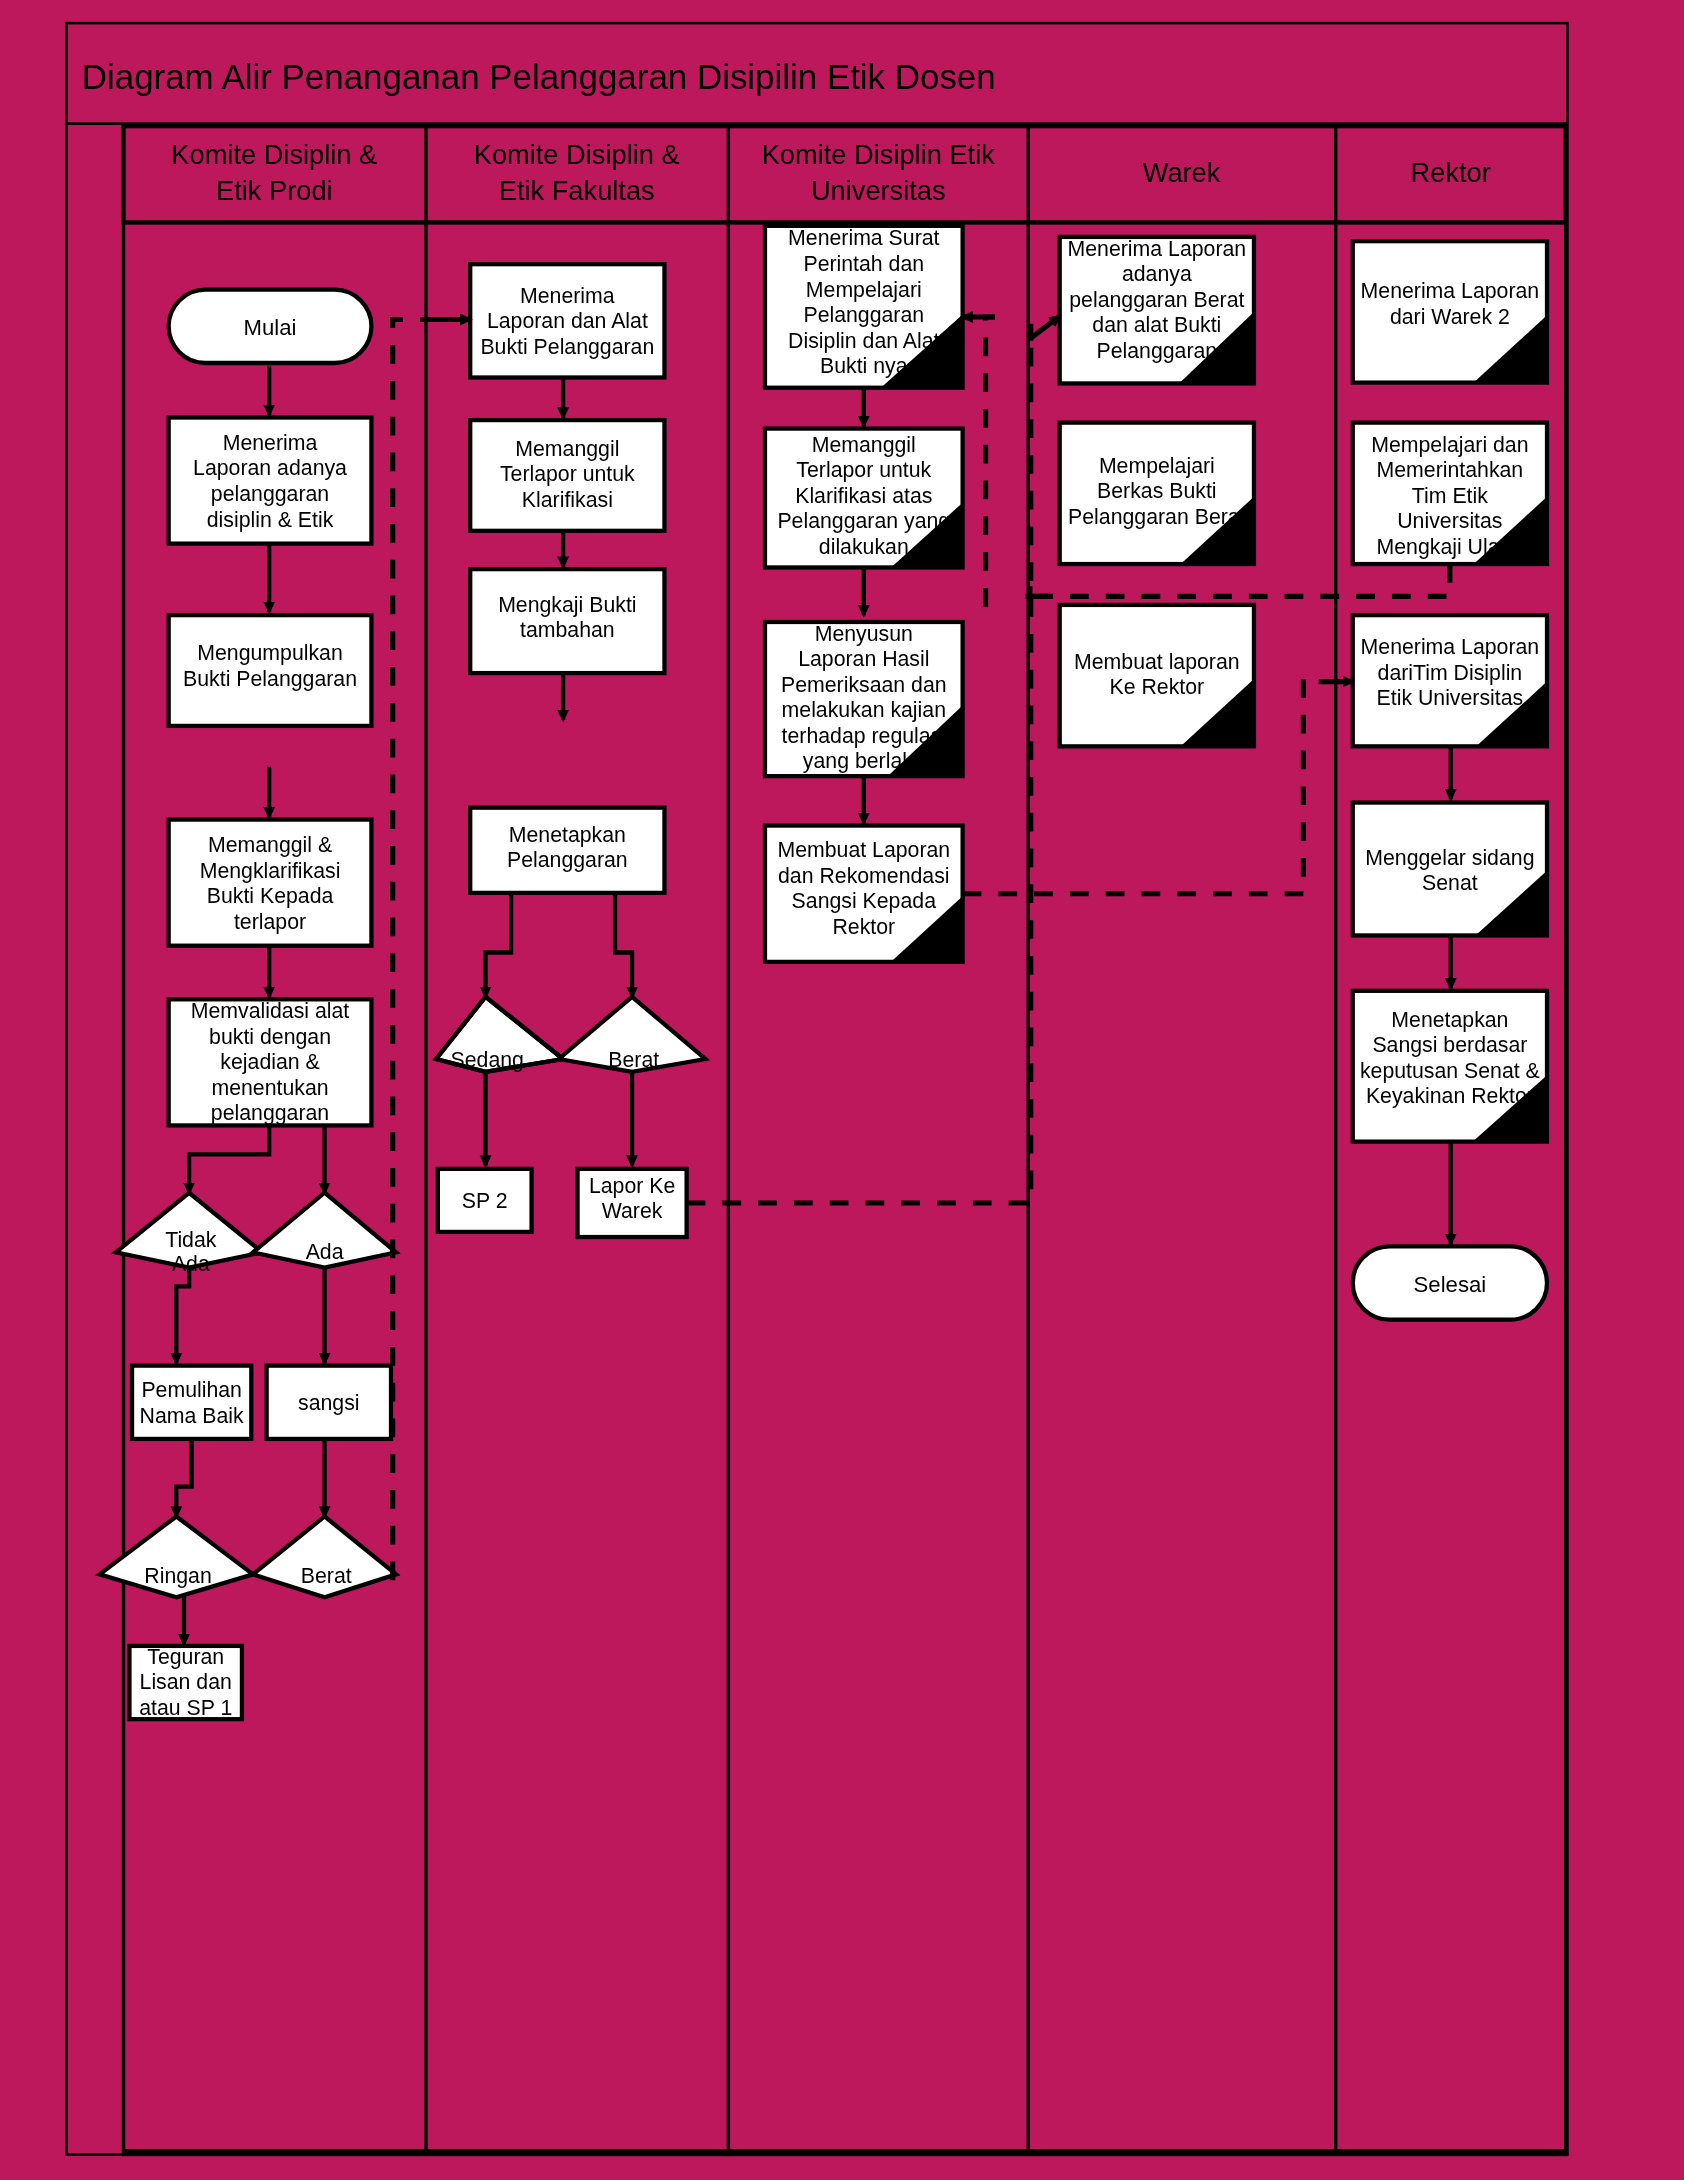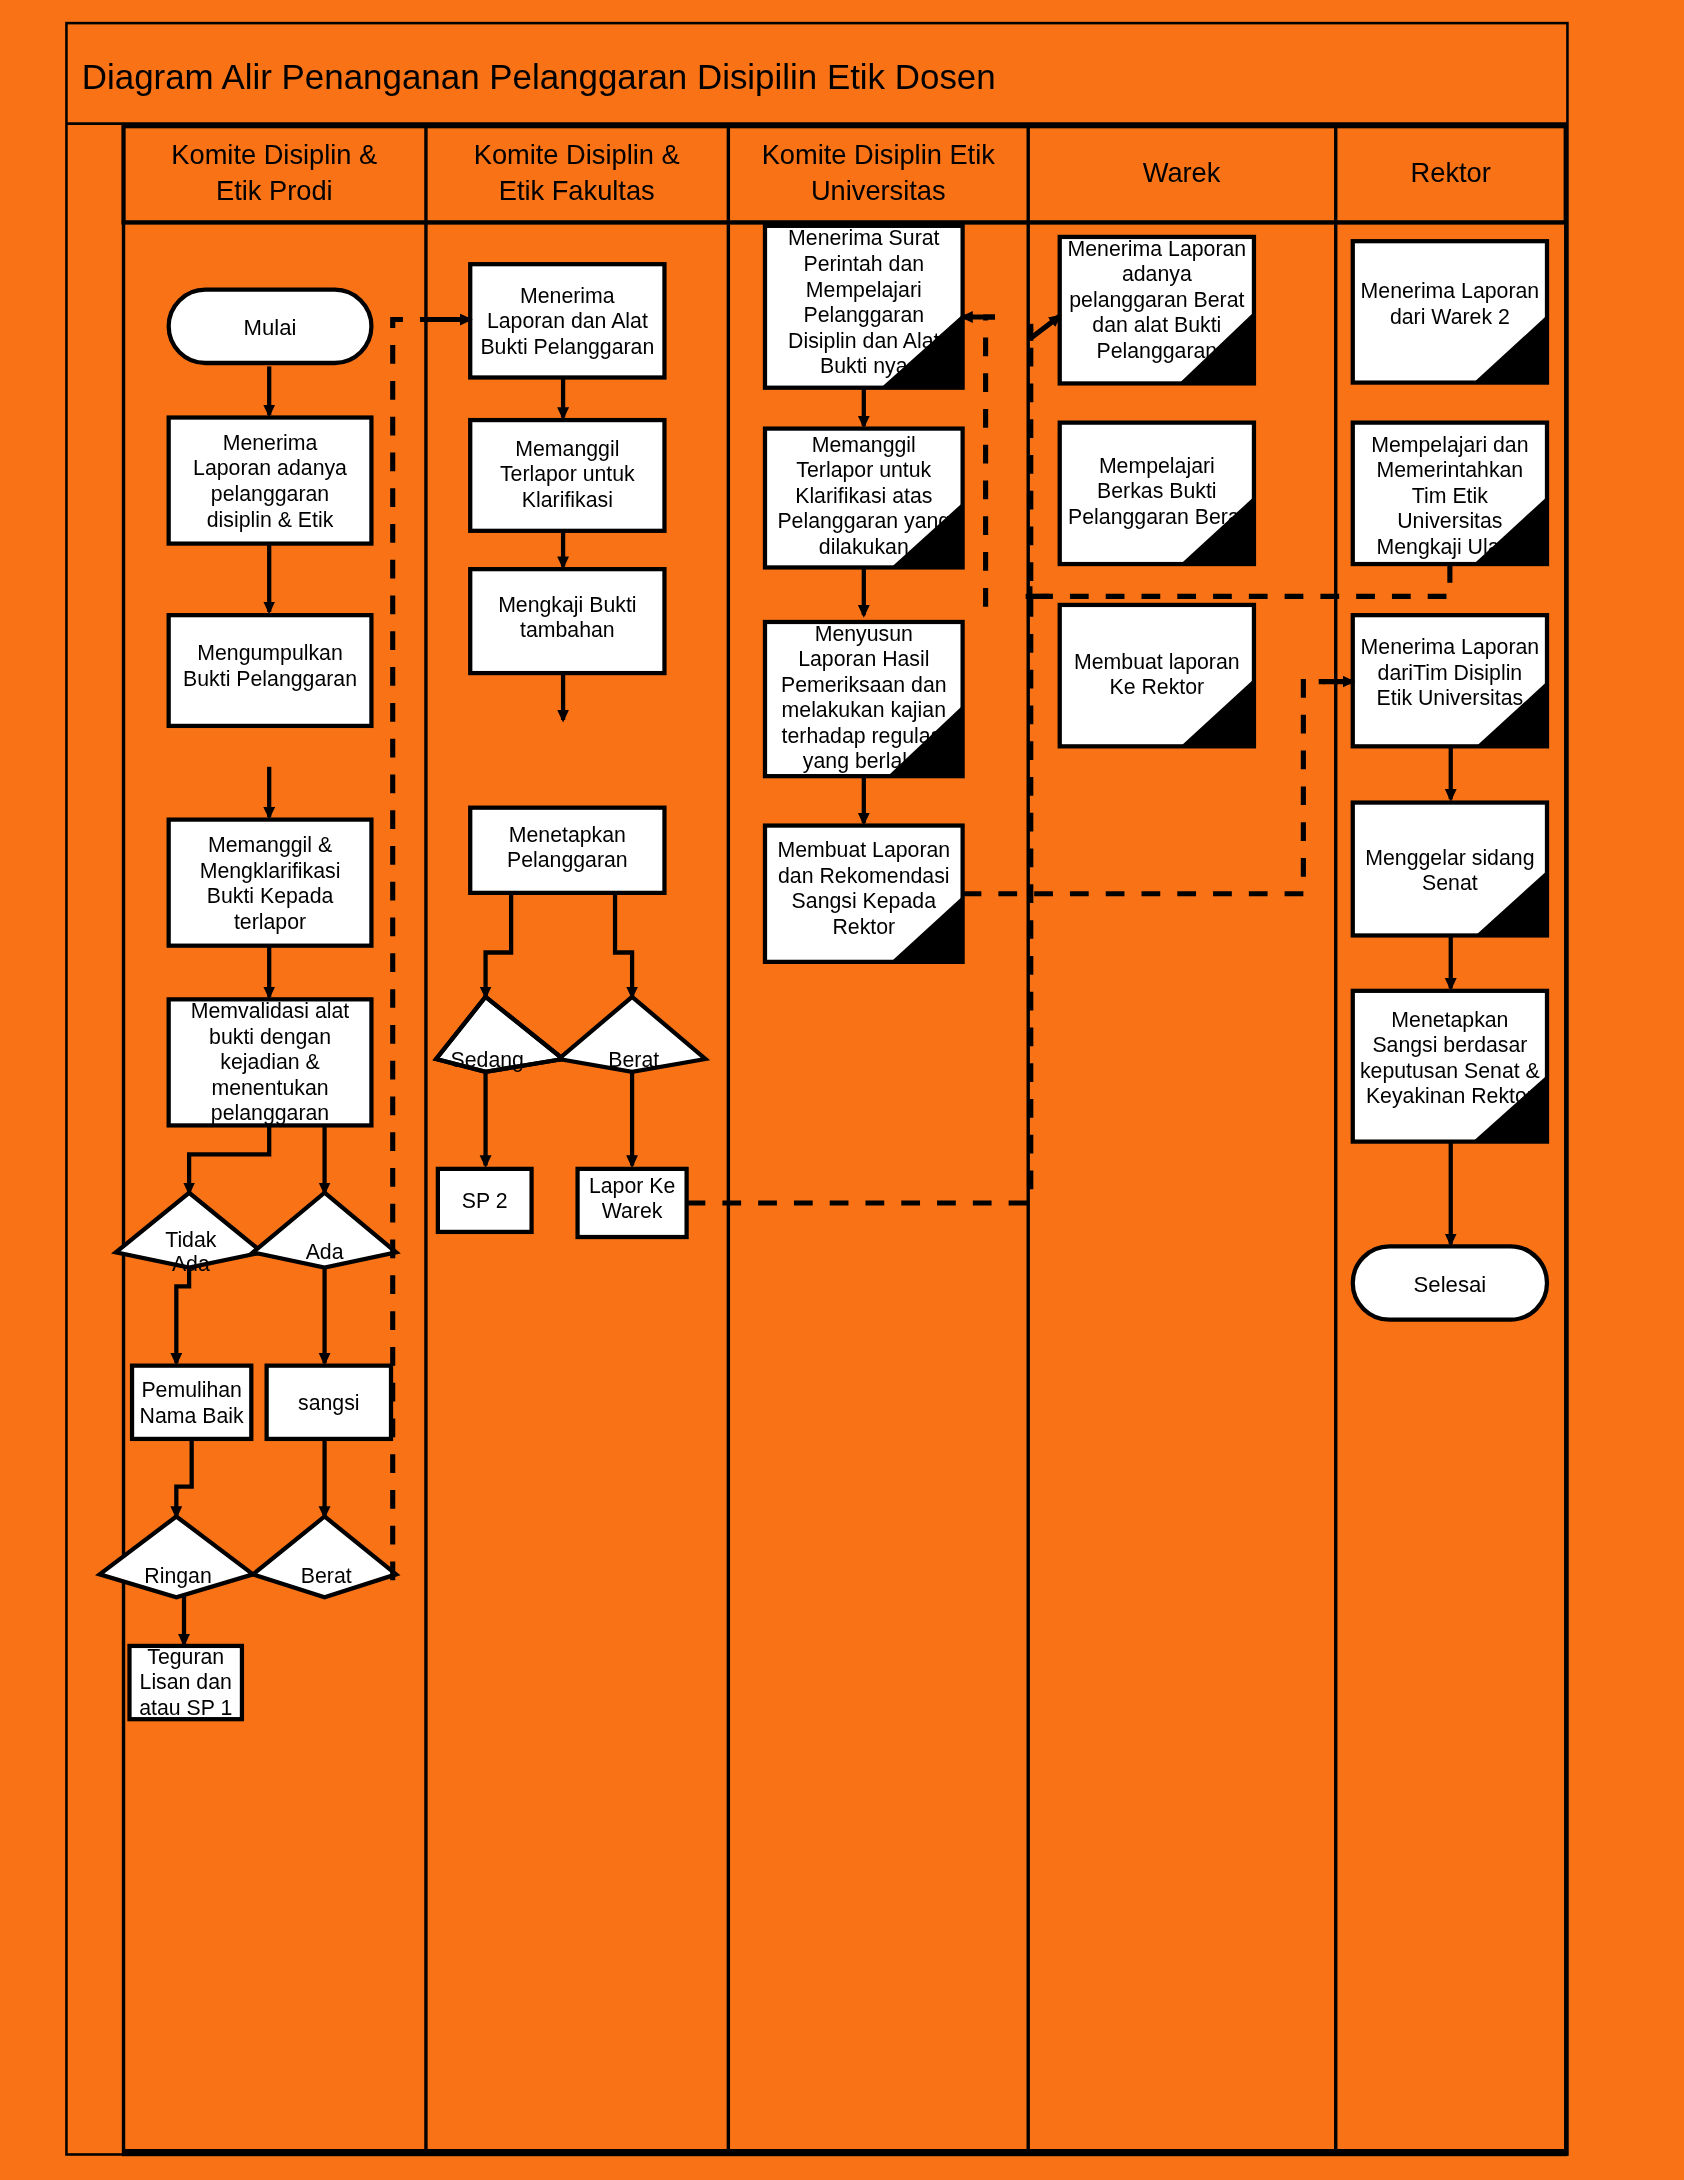--- a/index.html
+++ b/index.html
@@ -1,17 +1,17 @@
 <!DOCTYPE html>
 <html style="font-size:13.6px"><head>
 <meta charset="utf-8">
 <style>
   html,body{margin:0;padding:0;background:#ffffff;}
   body{font-family:"Liberation Sans", sans-serif;}
-  #page{position:relative;width:1685px;height:2181px;background:#f97316;overflow:hidden;}
+  #page{position:relative;width:1685px;height:2181px;background:#be185d;overflow:hidden;}
   svg{display:block;}
   .flowtext{font-family:"Liberation Sans", sans-serif;fill:#000;}
 </style>
 </head>
 <body>
 
 <div id="page">
 <svg id="chart" width="1685" height="2181" viewBox="0 0 1978 2560" xmlns="http://www.w3.org/2000/svg">
   <defs>
     <marker id="arw" markerWidth="12" markerHeight="12" refX="9" refY="5" orient="auto" markerUnits="userSpaceOnUse">

